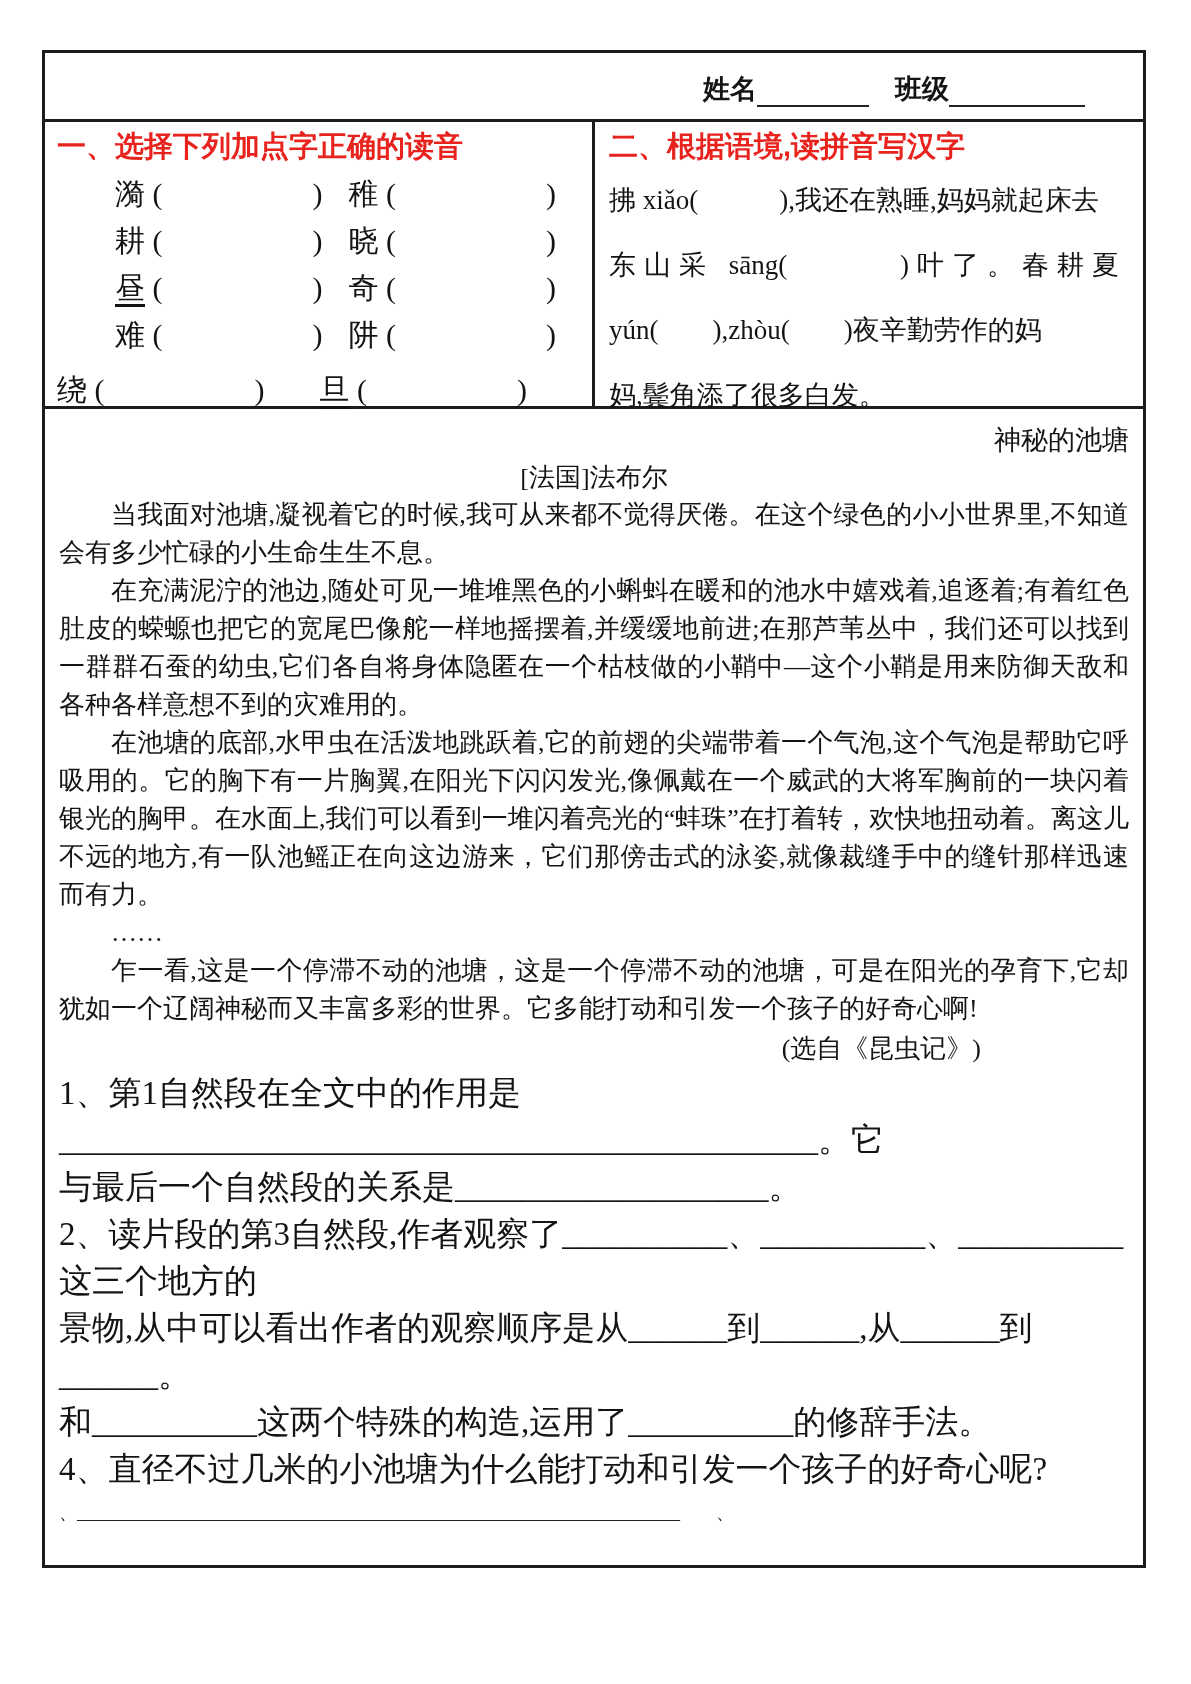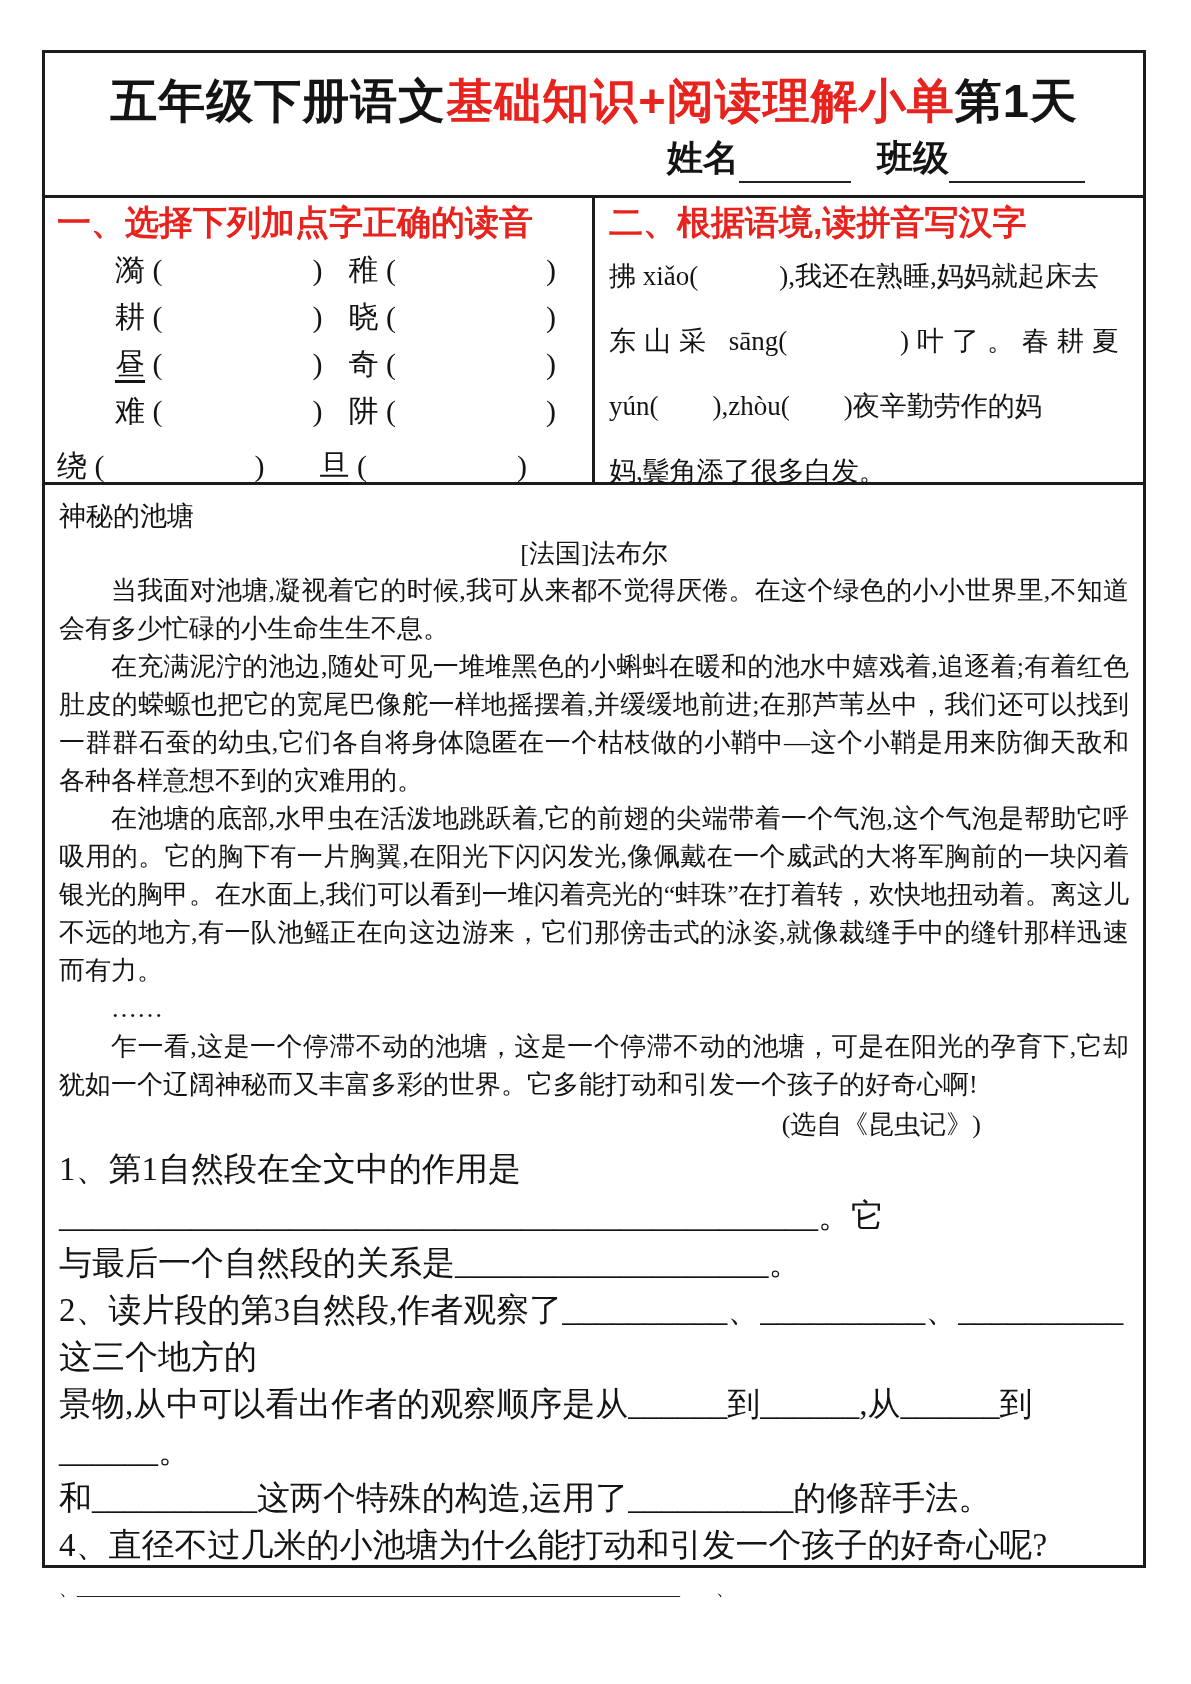--- a/index.html
+++ b/index.html
@@ -13,65 +13,62 @@
   }
   
   .title {
     text-align:center; margin-top:20px; font-size:47px; font-weight:bold;
     font-family:"Liberation Sans", sans-serif; letter-spacing:1px; line-height:56px;
     white-space:nowrap;
   }
   .title .red { color:var(--red,#e8231e); }
   .name-row {
     display:flex; justify-content:flex-end; align-items:flex-end;
-    padding-right:58px; margin-top:16px; font-size:36px; font-weight:bold;
+    padding-right:58px; margin-top:16px; font-size:27px; font-weight:bold;
     font-family:"Liberation Sans", sans-serif; height:38px;
   }
   .name-row .lbl { margin-left:26px; }
   .blank-line { display:inline-block; border-bottom:2.5px solid #222; height:30px; }
   .w110 { width:112px; } .w130 { width:136px; }
   
   .row1 {
     display:flex; margin-top:12px; height:290px; box-sizing:border-box;
     border-top:3px solid #1c1c1c; border-bottom:3px solid #1c1c1c;
   }
   .col1 { width:550px; box-sizing:border-box; border-right:3px solid #1c1c1c; padding:6px 10px 0 12px; }
   .col2 { flex:1; box-sizing:border-box; padding:6px 24px 0 14px; }
   .sec-heading {
-    color:var(--red,#e8231e); font-weight:bold; font-size:34px; line-height:36px;
+    color:var(--red,#e8231e); font-weight:bold; font-size:29px; line-height:36px;
     font-family:"Liberation Sans", sans-serif; white-space:nowrap;
   }
   .s1-rows { margin-left:58px; margin-top:6px; font-size:30px; }
   .s1-row { display:flex; height:47px; line-height:47px; }
   .s1-cell { width:50%; white-space:pre; }
   .s1-footer { display:flex; margin-top:8px; height:47px; line-height:47px; font-size:30px; white-space:pre; }
   .s1-footer .s1-cell { width:52%; }
   .ch.u { text-decoration:underline; text-underline-offset:6px; }
   .s2-lines { margin-top:4px; font-size:27px; }
   .s2-line { line-height:65px; white-space:pre-wrap; }
   .s2-line.just { text-align:justify; text-align-last:justify; }
   
   .sec3 { padding:8px 14px 0 14px; }
-  .passage-title { text-align:left; font-size:27px; line-height:38px; margin-top:4px; }
+  .passage-title { text-align:right; font-size:27px; line-height:38px; margin-top:4px; }
   .passage-author { text-align:center; font-size:26px; line-height:37px; }
   .para { font-size:26px; line-height:38px; text-align:justify; text-indent:2em; margin:0; }
   .para.ellipsis { text-align:left; }
   .source { text-align:right; padding-right:148px; font-size:26px; line-height:42px; }
   .qline { font-size:33px; line-height:47px; white-space:pre-wrap; }
   .answer-line { font-size:18px; line-height:40px; white-space:pre-wrap; }
 </style>
 </head>
 <body>
 
 <div class="page">
   <div class="sheet">
 
-    <div class="title">
-      <span>五年级下册语文</span><span class="red">基础知识+阅读理解小单</span><span>第1天</span>
-    </div>
     <div class="name-row">
       <span class="lbl">姓名</span>
       <span class="blank-line w110"></span>
       <span class="lbl">班级</span>
       <span class="blank-line w130"></span>
     </div>
 
     <div class="row1">
       <div class="col1">
         <div class="sec-heading">一、选择下列加点字正确的读音</div>

